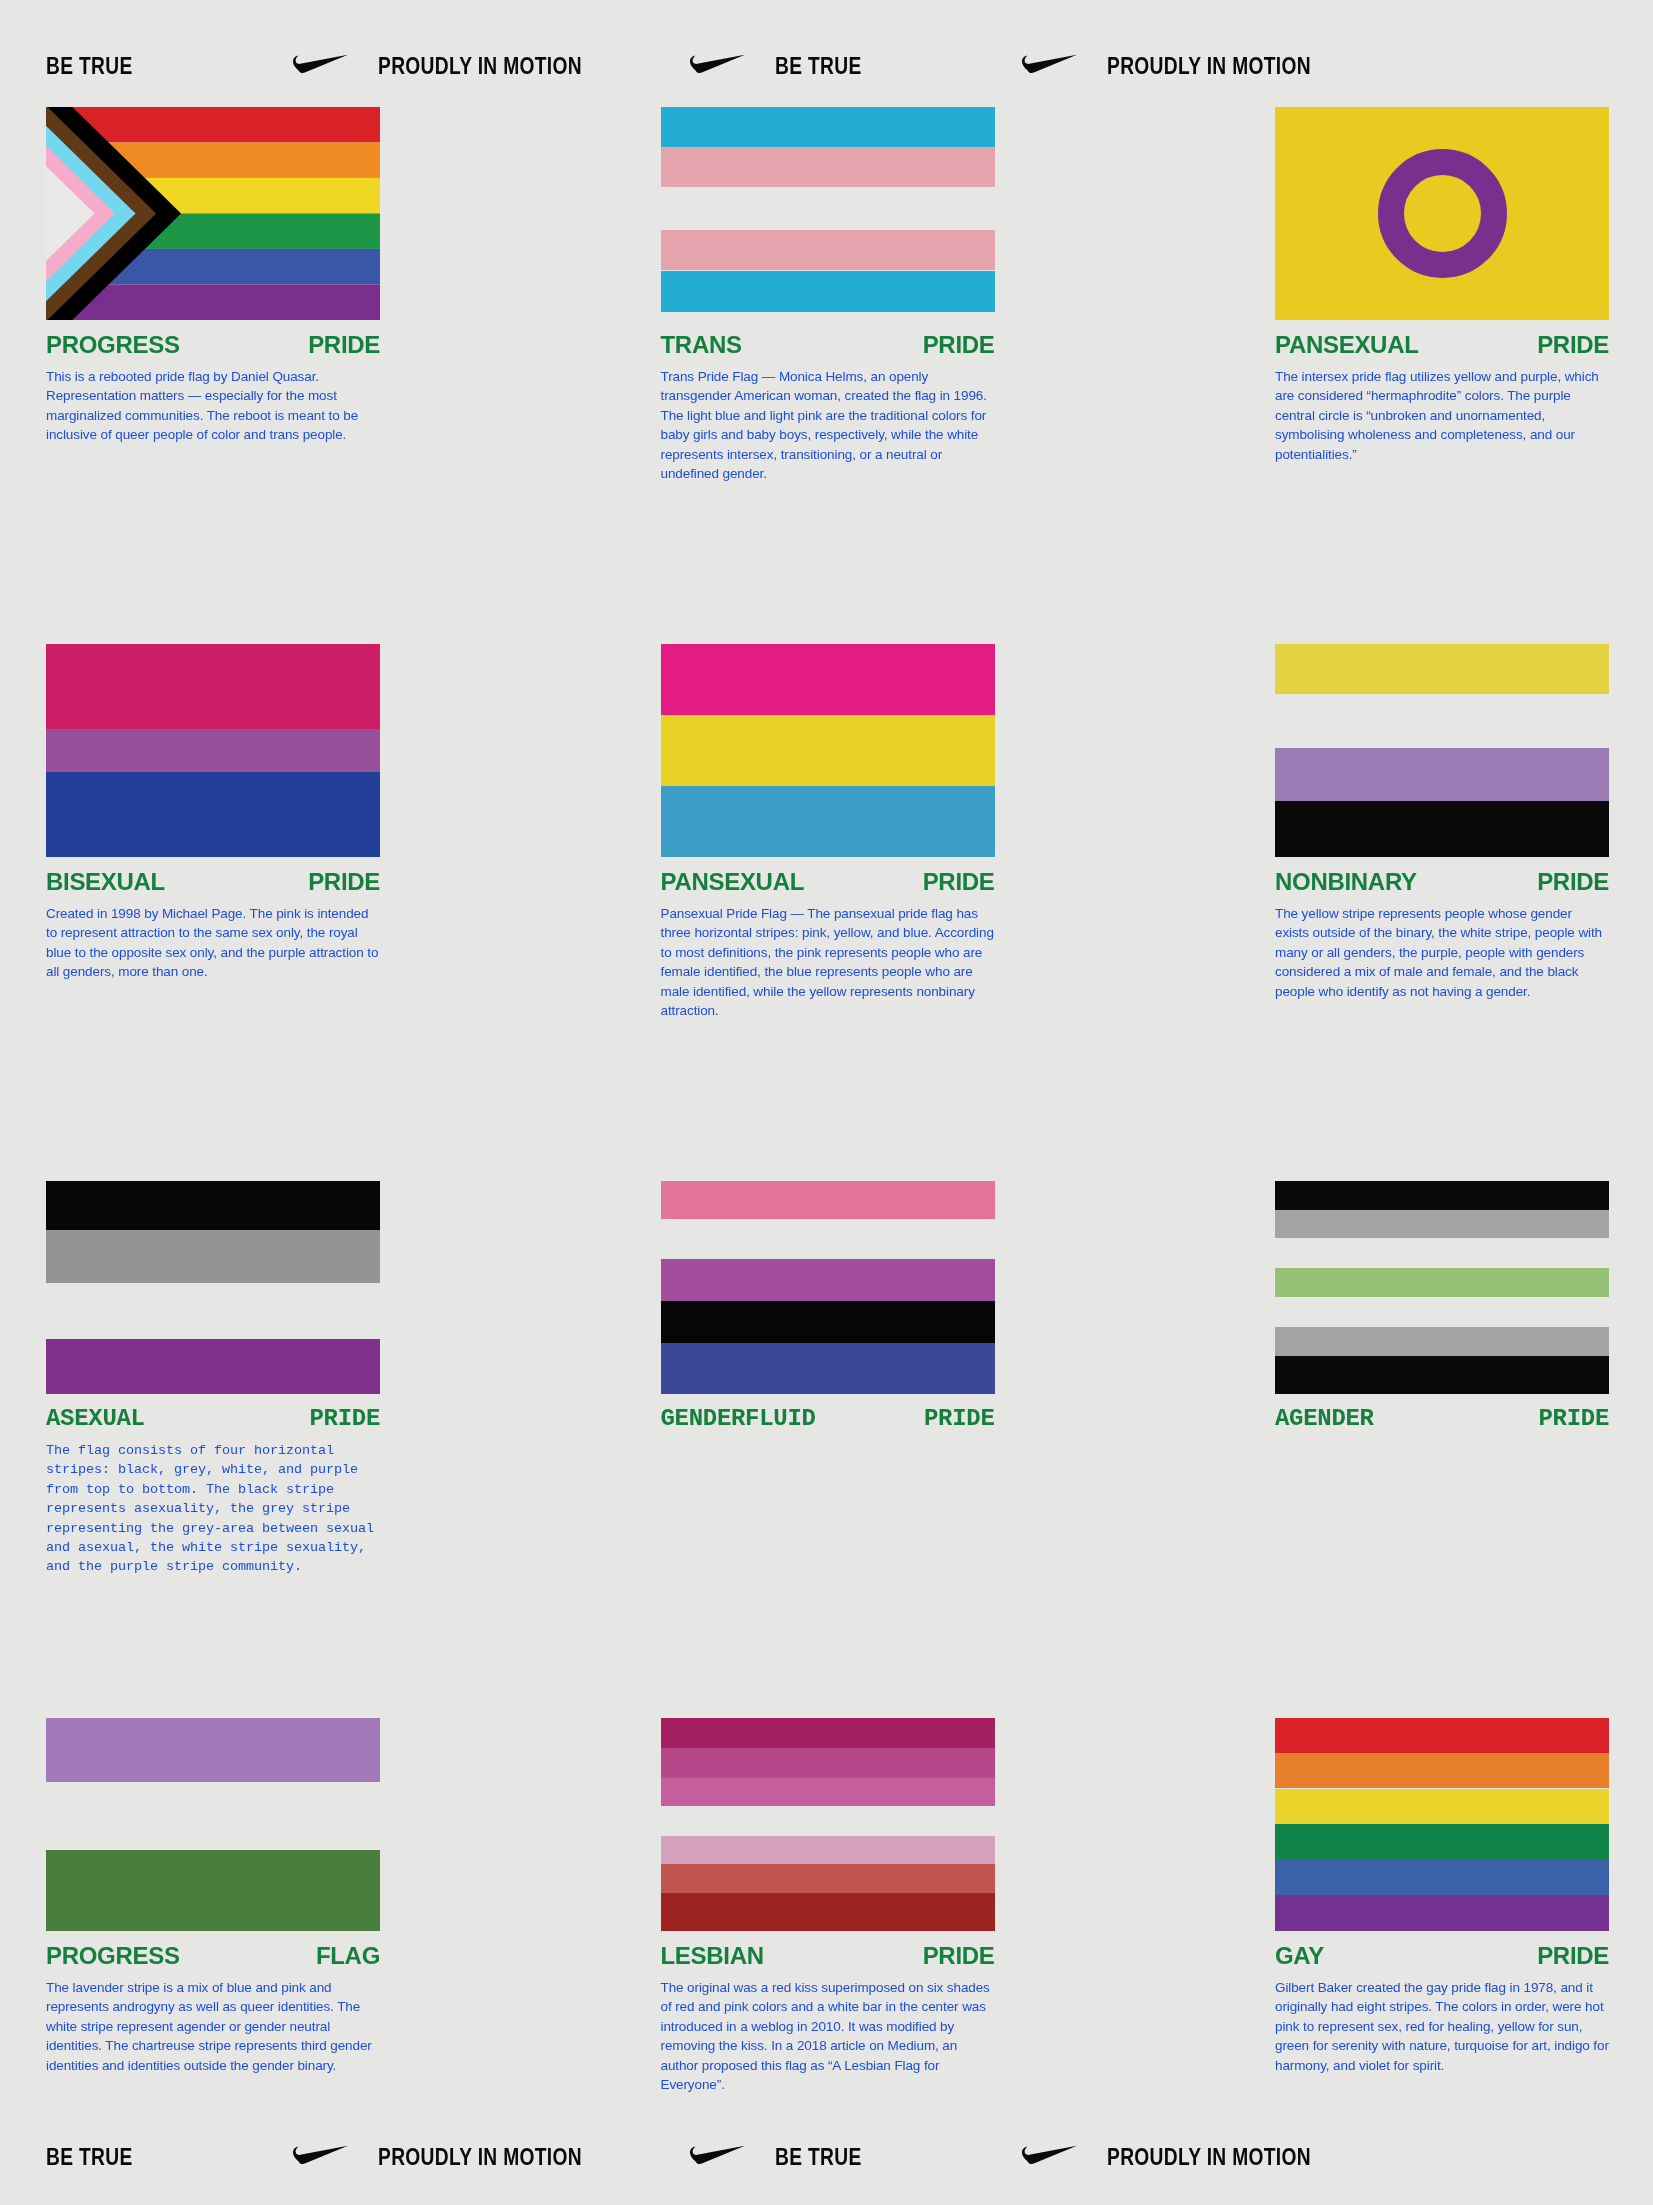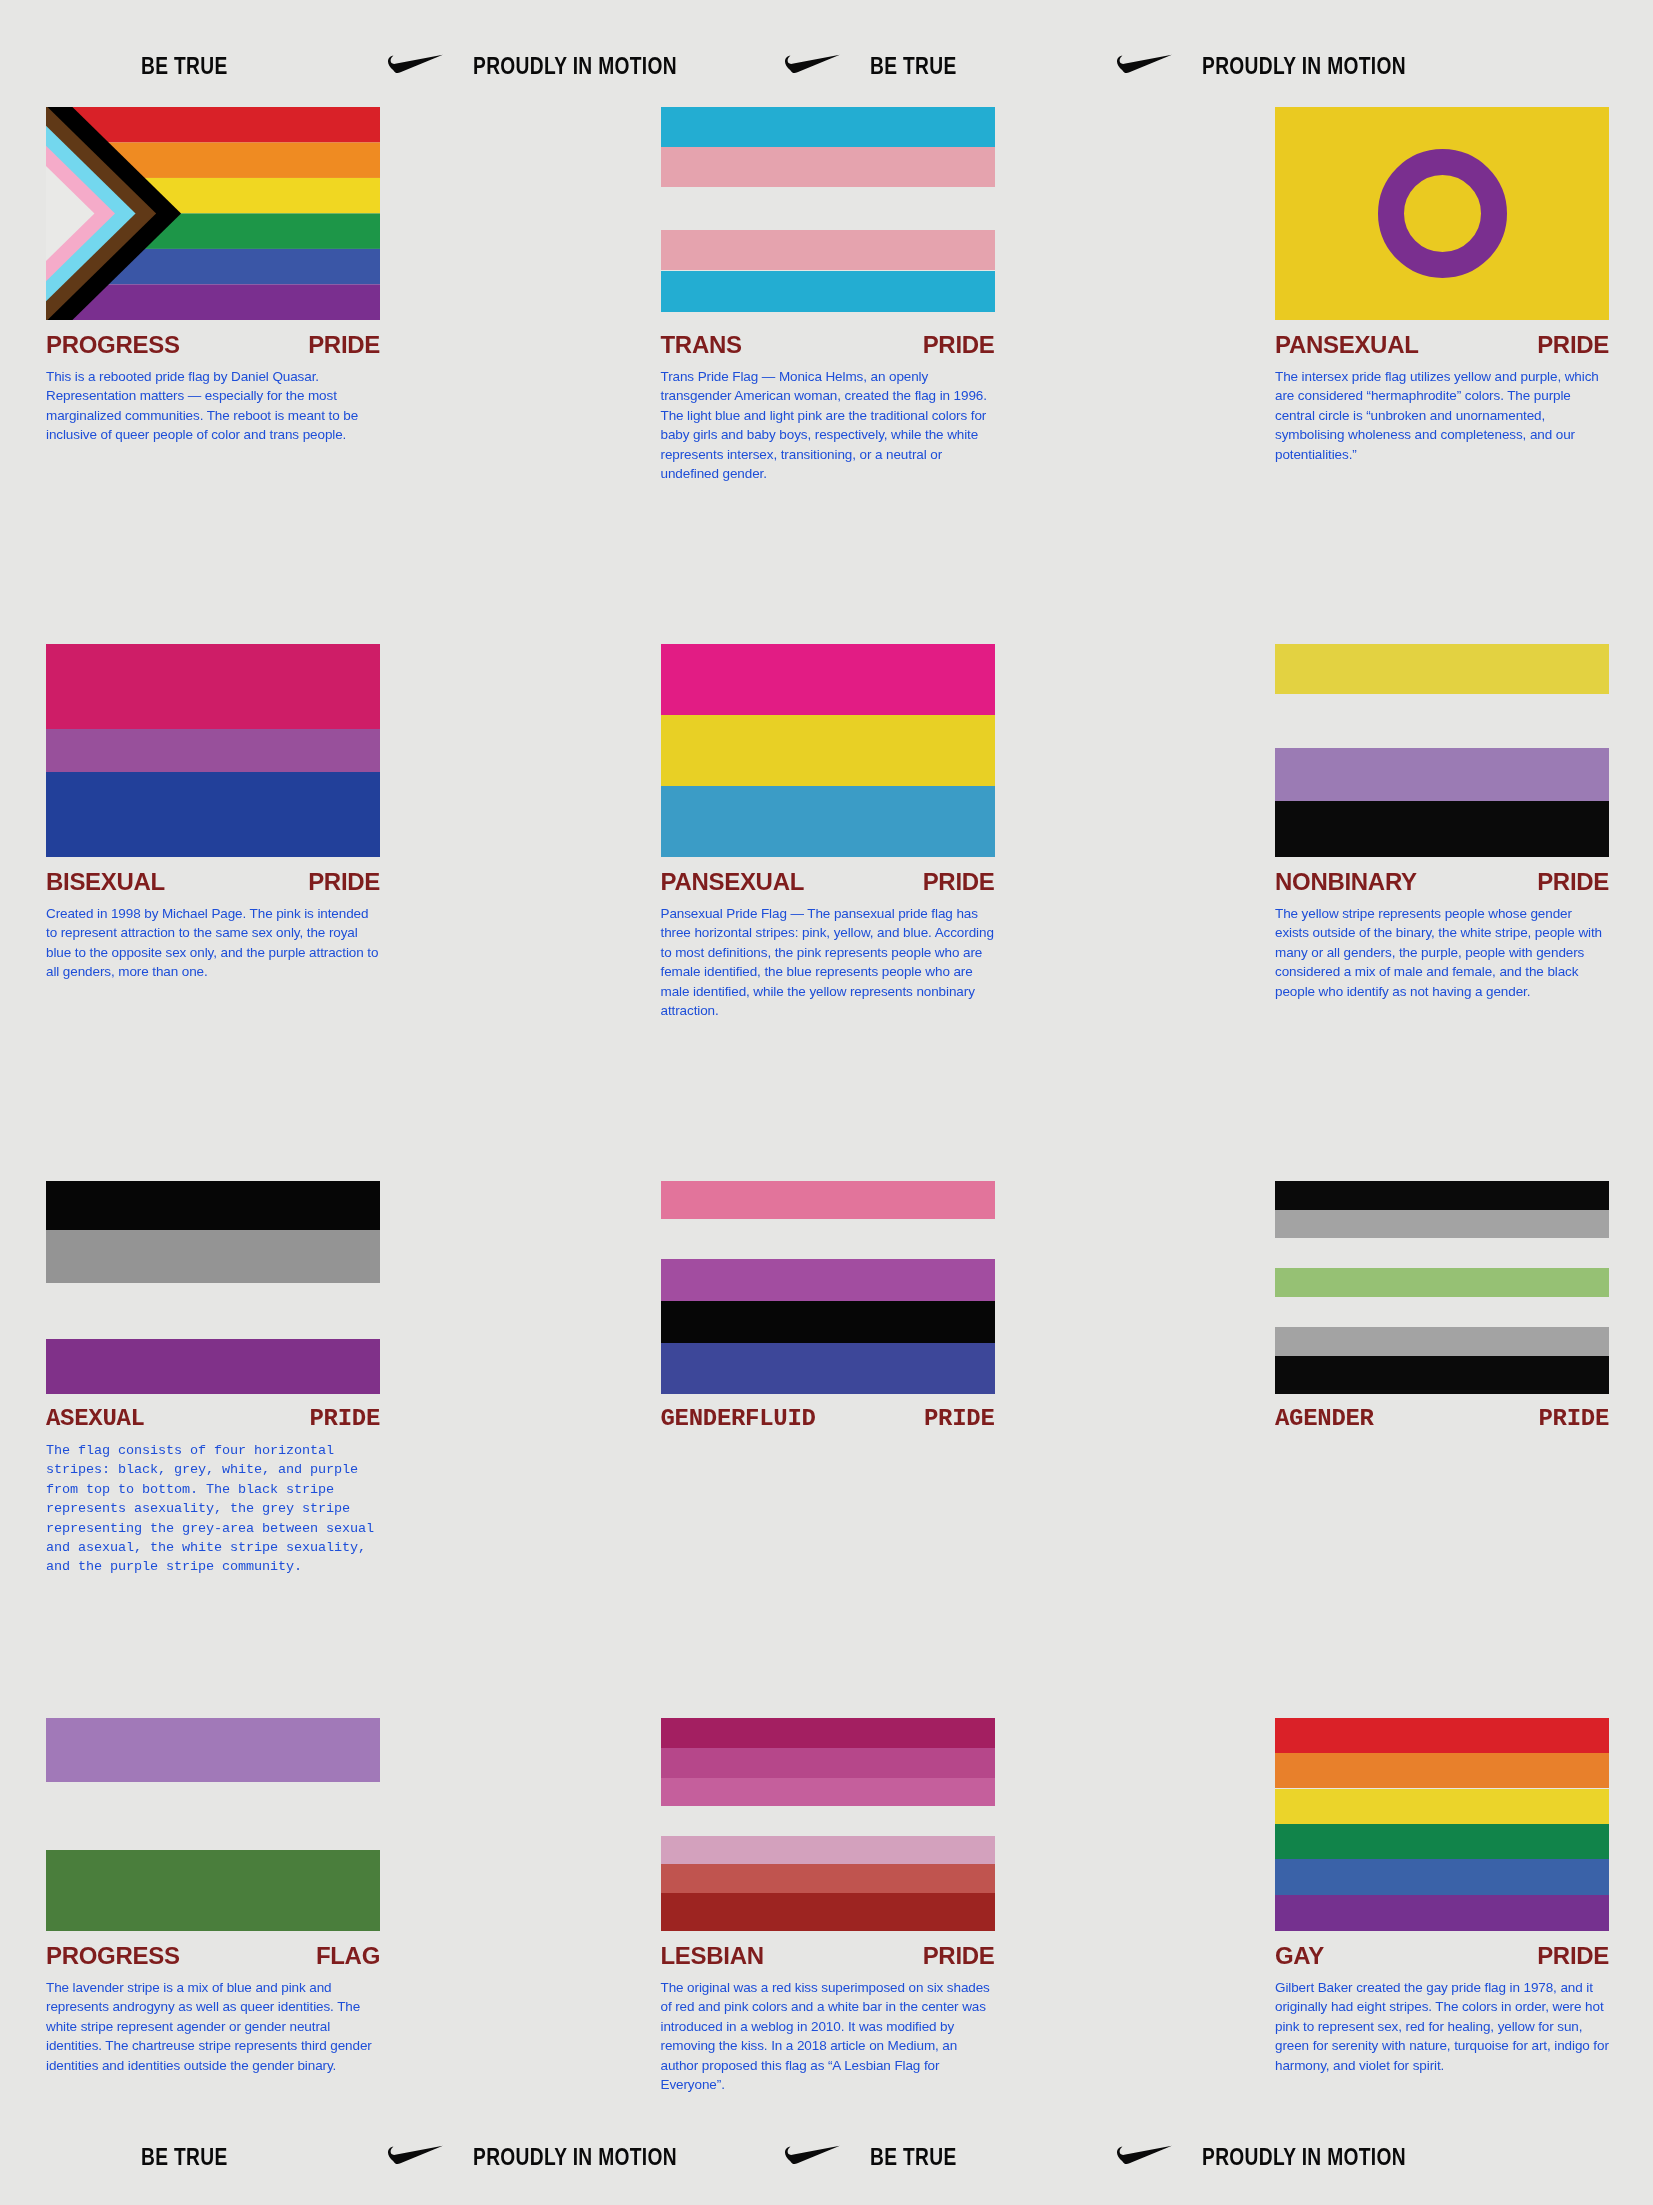--- a/index.html
+++ b/index.html
@@ -20,21 +20,21 @@
   }
 
   
   .band {
     position: absolute;
     left: 0;
     width: 1654px;
     height: 44px;
     display: flex;
     align-items: center;
-    justify-content: center;
+    justify-content: flex-start;
     padding-left: 46px;
     padding-right: 46px;
   }
   .band.top    { top: 44px; }
   .band.bottom { top: 2135px; }
 
   .band-slot {
     display: flex;
     align-items: center;
     justify-content: flex-start;
@@ -104,21 +104,21 @@
   .cap-head {
     display: flex;
     justify-content: space-between;
     align-items: baseline;
     margin-top: 13.2px;
   }
   .cap-name, .cap-kind {
     font-weight: 700;
     font-size: 24px;
     letter-spacing: -0.3px;
-    color: #7f1d1d;
+    color: #15803d;
     line-height: 1;
     white-space: nowrap;
   }
   .cap-body {
     margin-top: 9.6px;
     font-size: 13.5px;
     line-height: 1.44;
     color: #1d4ed8;
     letter-spacing: -0.1px;
     max-width: 334px;

